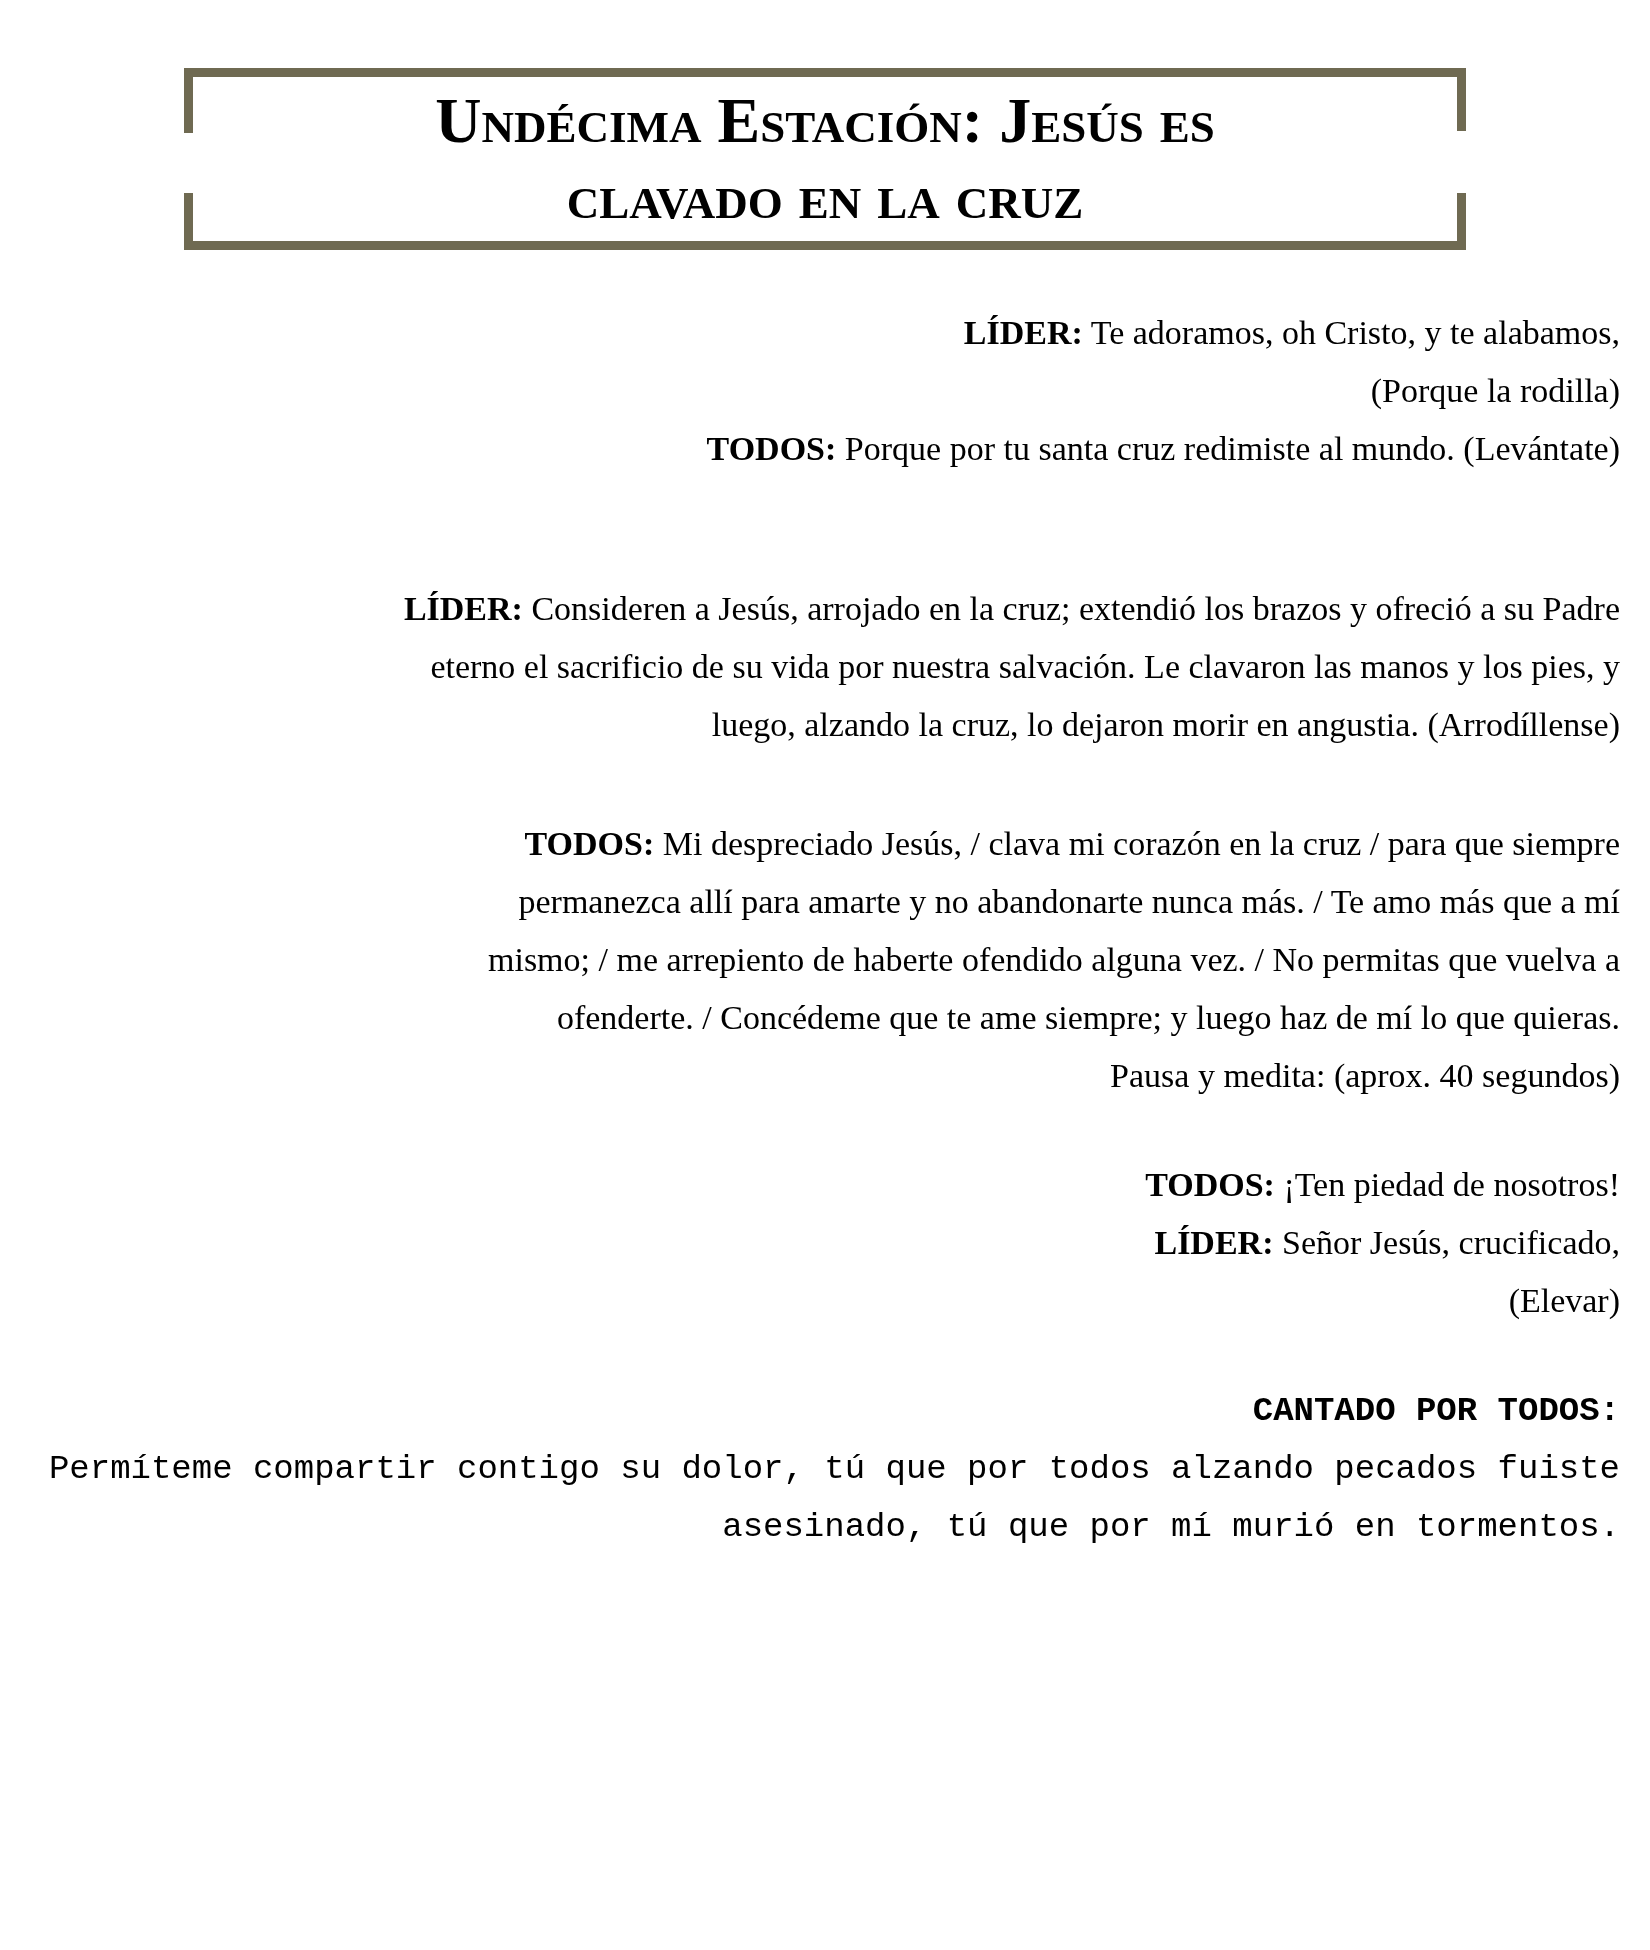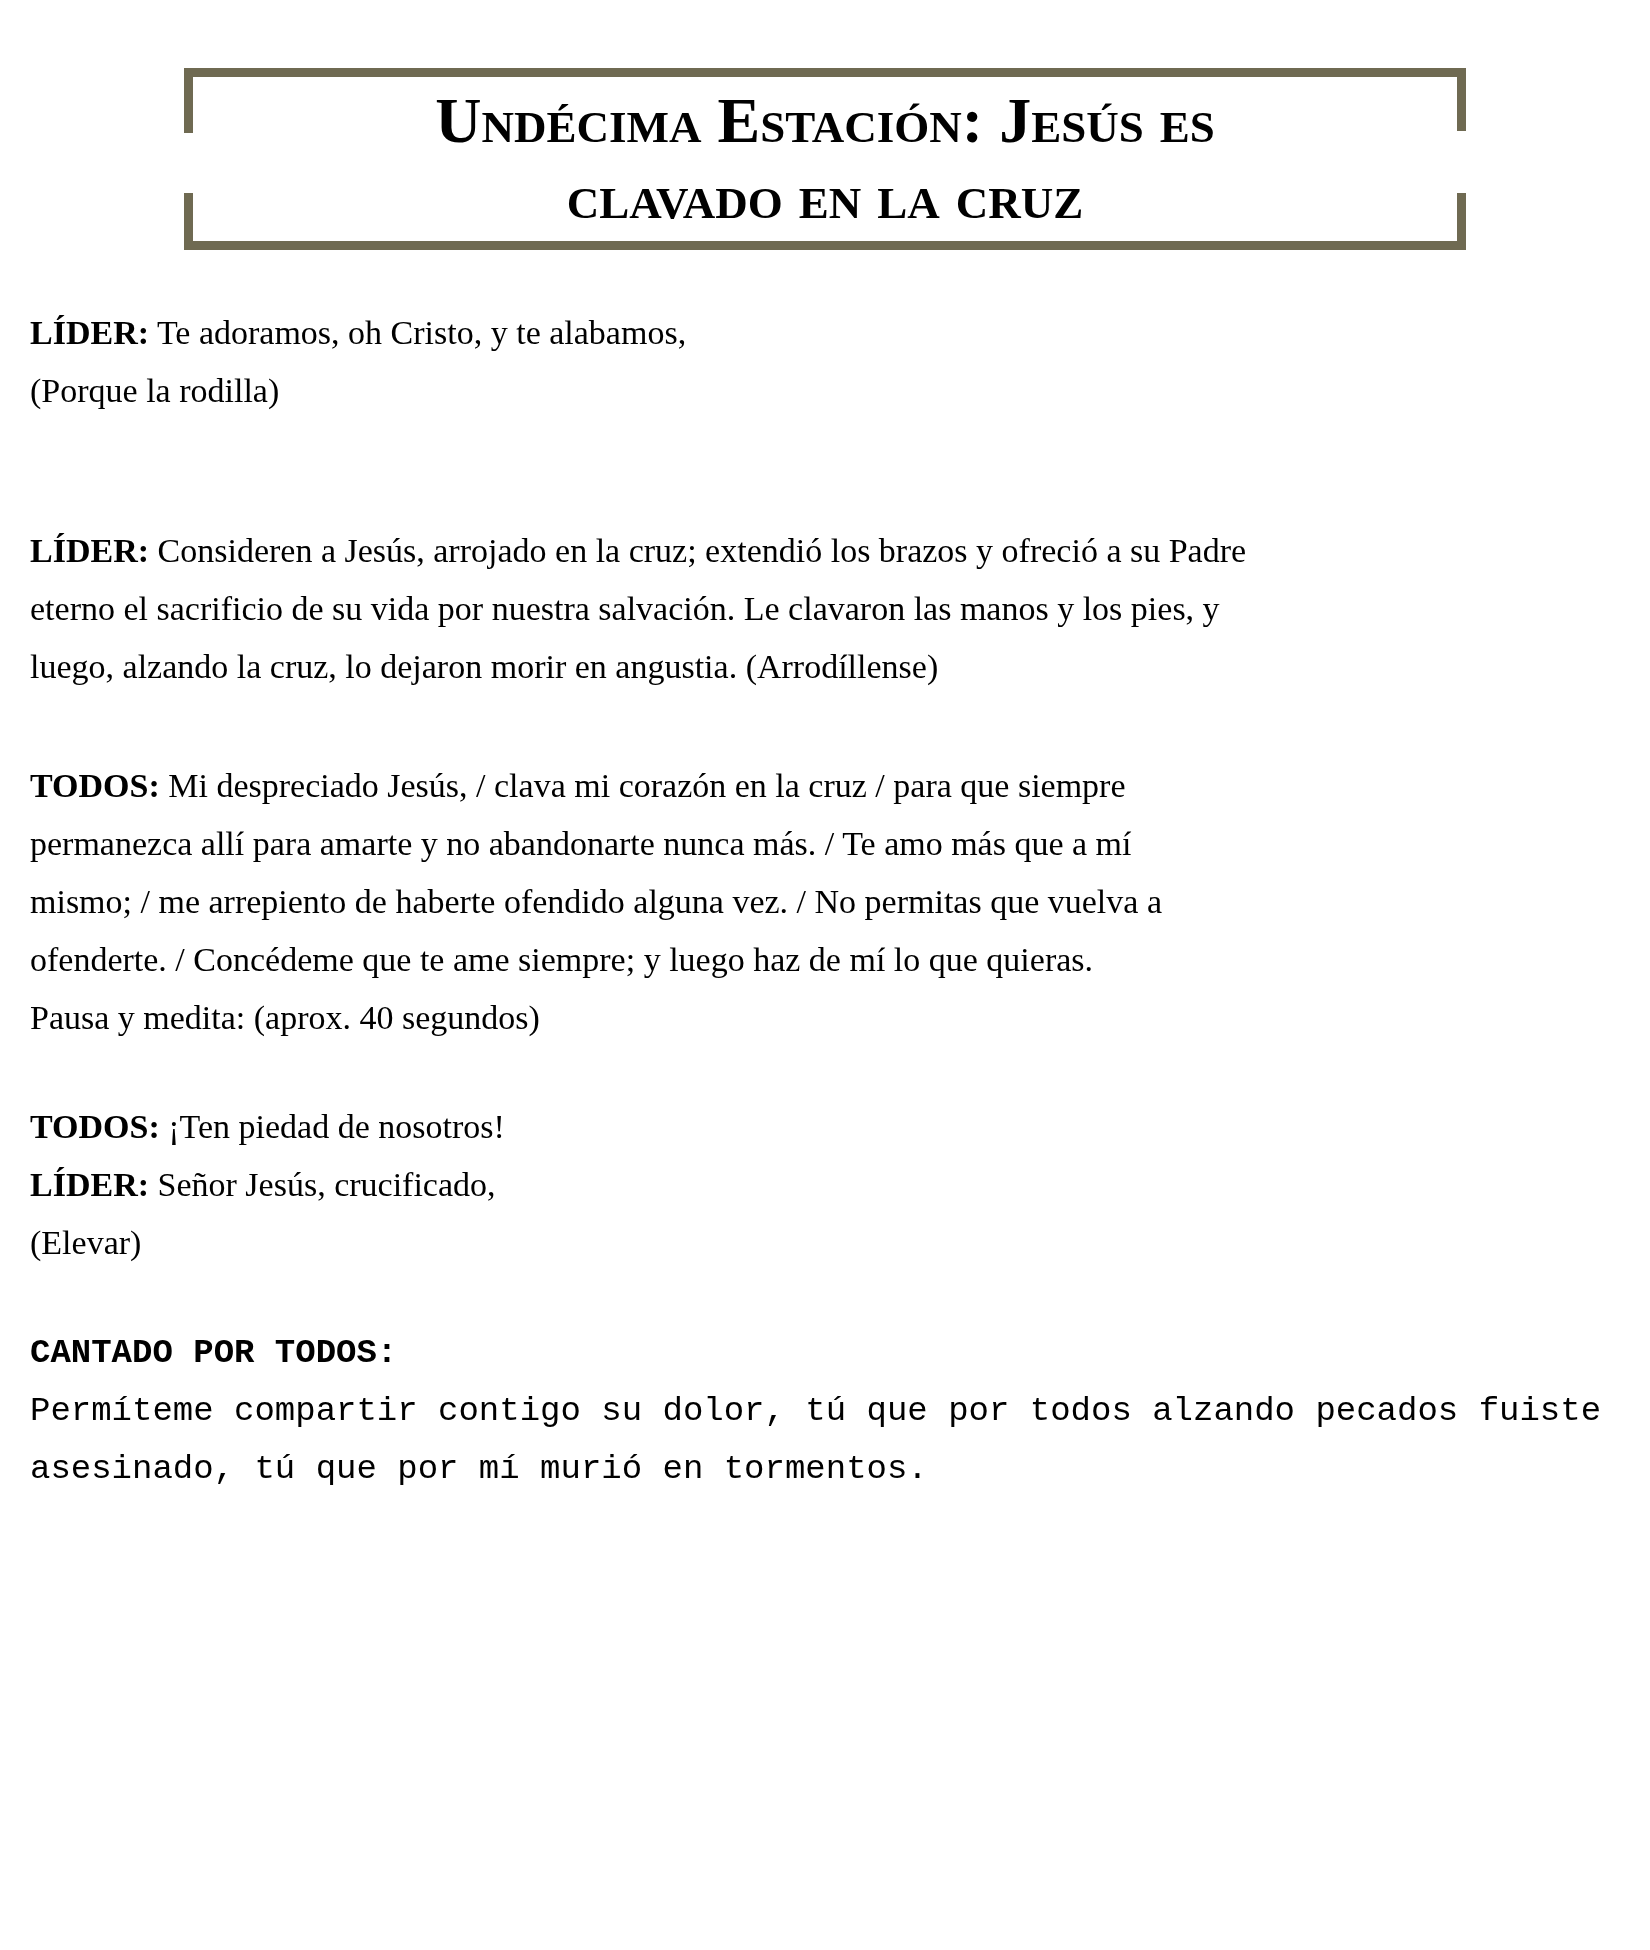--- a/index.html
+++ b/index.html
@@ -36,21 +36,21 @@
     font-weight: 700;
     font-variant: small-caps;
     text-align: center;
     white-space: pre-line;
     padding: 0 20px;
   }
   
   .content {
     width: 1590px;
     margin: 0 auto;
-    text-align: left;
+    text-align: right;
     font-size: 34px;
     line-height: 58px;
   }
   .content p { margin: 0; }
   .ml { white-space: pre-line; }
   strong { font-weight: 700; }
   .opening    { margin-top: 54px; }
   .meditation { margin-top: 102px; }
   .prayer     { margin-top: 61px; }
   .devotions  { margin-top: 100px; }
@@ -72,20 +72,21 @@
     <span class="seg seg-right-bottom"></span>
     <h1 class="station-title">Undécima Estación: Jesús es
 clavado en la cruz</h1>
   </div>
 
   <div class="content">
 
     <section class="opening">
       <p><strong>LÍDER:</strong><span> Te adoramos, oh Cristo, y te alabamos,</span></p>
       <p>(Porque la rodilla)</p>
+      <p><strong>TODOS:</strong><span> Porque por tu santa cruz redimiste al mundo. (Levántate)</span></p>
     </section>
 
     <section class="meditation">
       <p><strong>LÍDER:</strong><span class="ml"> Consideren a Jesús, arrojado en la cruz; extendió los brazos y ofreció a su Padre
 eterno el sacrificio de su vida por nuestra salvación. Le clavaron las manos y los pies, y
 luego, alzando la cruz, lo dejaron morir en angustia. (Arrodíllense)</span></p>
     </section>
 
     <section class="prayer">
       <p><strong>TODOS:</strong><span class="ml"> Mi despreciado Jesús, / clava mi corazón en la cruz / para que siempre

